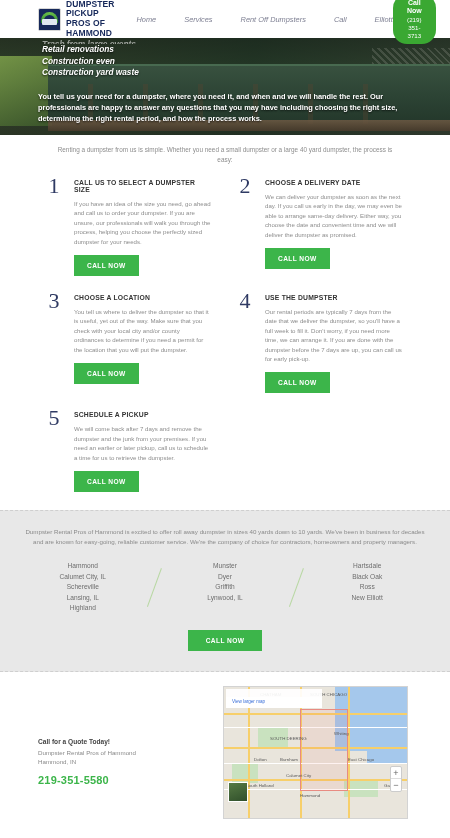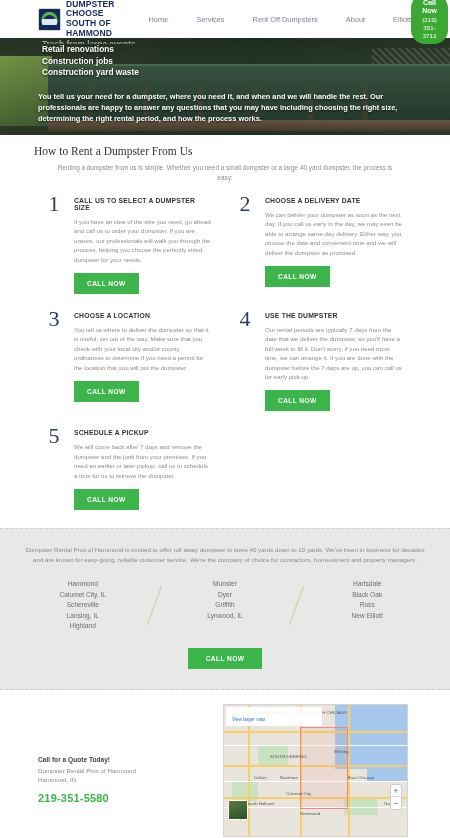--- a/index.html
+++ b/index.html
@@ -47,21 +47,21 @@
     background: #dfe7f2; border-radius: 1px;
   }
   .logo-mark .ground {
     position: absolute; left: 0; right: 0; bottom: 0; height: 4px;
     background: #16285a;
   }
   .logo-text {
     font-size: 8.5px; line-height: 9.6px; font-weight: bold;
     color: #16285a; letter-spacing: .1px;
   }
-  .nav { display: flex; gap: 28px; margin-left: 34px; }
+  .nav { display: flex; gap: 28px; margin-left: 22px; font-style: italic; }
   .nav a {
     font-size: 7.4px; color: #7d7f92; text-decoration: none; white-space: nowrap;
   }
   .cta-pill {
     margin-left: auto;
     background: #3aa832;
     border-radius: 14px;
     color: #fff;
     text-align: center;
     padding: 5px 11px;
@@ -95,21 +95,21 @@
   .hero .green-patch {
     position: absolute; left: 0; top: 18px; width: 52px; height: 70px;
     background: linear-gradient(160deg,#7fa24b,#3d5a2c);
     opacity:.85;
   }
   .hero .fence {
     position: absolute; right: 0; top: 10px; width: 78px; height: 52px;
     background: repeating-linear-gradient(45deg, rgba(200,200,190,.18) 0 2px, transparent 2px 5px);
   }
   .hero-inner { position: relative; padding: 2px 26px 0 38px; }
-  .hero-list { list-style: none; margin: 0 0 0 4px; }
+  .hero-list { list-style: none; margin: 0 0 0 4px; font-style: italic; }
   .hero-list li {
     color: #fff; font-size: 8.3px; font-weight: bold; line-height: 11.6px;
     text-shadow: 0 1px 2px rgba(0,0,0,.7);
   }
   .hero-list li.clipped { opacity: .55; height: 5px; overflow: hidden; margin-top: -1px; }
   .hero-para {
     margin-top: 12px;
     color: #fff; font-size: 7.4px; font-weight: bold; line-height: 11px;
     text-shadow: 0 1px 2px rgba(0,0,0,.75);
   }
@@ -228,29 +228,29 @@
 
   <div class="header">
     <div class="logo-wrap">
       <div class="logo-mark">
         <div class="arch"></div>
           <div class="arch-in"></div>
         <div class="truck"></div>
           <div class="ground"></div>
       </div>
       <div class="logo-text">
-        <span>DUMPSTER CHOOSE</span><br>
-        <span>SOUTH OF HAMMOND</span>
+        <span>DUMPSTER PICKUP</span><br>
+        <span>PROS OF HAMMOND</span>
       </div>
     </div>
     <div class="nav">
       <a href="#">Home</a>
       <a href="#">Services</a>
       <a href="#">Rent Off Dumpsters</a>
-      <a href="#">About</a>
+      <a href="#">Call</a>
       <a href="#">Elliott</a>
     </div>
     <div class="cta-pill">
       <span class="l1">Call Now</span>
       <span class="l2">(219) 351-3713</span>
     </div>
   </div>
 
   <div class="hero">
     <div class="green-patch"></div>
@@ -262,29 +262,28 @@
         <div class="rib" style="left:150px"></div>
         <div class="rib" style="left:205px"></div>
         <div class="rib" style="left:260px"></div>
         <div class="rib" style="left:315px"></div>
       </div>
     </div>
     <div class="hero-inner">
       <ul class="hero-list">
         <li class="clipped">Trash from large events</li>
         <li>Retail renovations</li>
-        <li>Construction jobs</li>
+        <li>Construction even</li>
         <li>Construction yard waste</li>
       </ul>
       <p class="hero-para">You tell us your need for a dumpster, where you need it, and when and we will handle the rest. Our professionals are happy to answer any questions that you may have including choosing the right size, determining the right rental period, and how the process works.</p>
     </div>
   </div>
 
   <div class="howto">
-    <h2>How to Rent a Dumpster From Us</h2>
     <div class="howto-sub">Renting a dumpster from us is simple. Whether you need a small dumpster or a large 40 yard dumpster, the process is easy:</div>
     <div class="steps">
 
       <div class="step">
         <div class="num">1</div>
         <div class="body">
           <h3>CALL US TO SELECT A DUMPSTER SIZE</h3>
           <p>If you have an idea of the size you need, go ahead and call us to order your dumpster. If you are unsure, our professionals will walk you through the process, helping you choose the perfectly sized dumpster for your needs.</p>
           <button class="btn-green">CALL NOW</button>
         </div>

